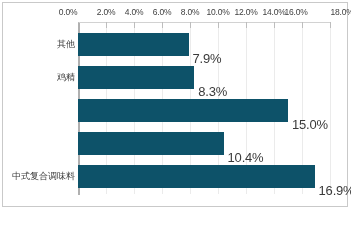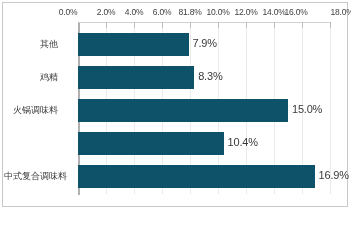--- a/index.html
+++ b/index.html
@@ -91,37 +91,37 @@
   }
   .bar {
     position: absolute;
     top: 5px;
     left: 0;
     height: 23px;
     background: #0d5269;
   }
   .bar-value {
     position: absolute;
-    top: 9px;
-    font-size: 11px;
+    top: 23px;
+    font-size: 13px;
     color: #3a3a3a;
     white-space: nowrap;
     letter-spacing: -0.2px;
   }
 
   
   .cat-label {
     position: absolute;
     right: 0;
     width: 74px;
     text-align: right;
     font-size: 9px;
     color: #3a3a3a;
     white-space: nowrap;
-    padding-right: 20px;
+    padding-right: 3px;
     box-sizing: border-box;
   }
   .cat-labels-wrap {
     position: absolute;
     left: 0;
     top: 28px;
     width: 78px;
     height: 166px;
   }
 </style>
@@ -144,21 +144,21 @@
       <div class="tick" style="left: 246px;"></div>
       <div class="tick" style="left: 274px;"></div>
       <div class="tick" style="left: 302px;"></div>
       <div class="tick" style="left: 330px;"></div>
     </div>
   <div id="tick-labels-layer">
       <div class="tick-label" style="left: 68px;">0.0%</div>
       <div class="tick-label" style="left: 106px;">2.0%</div>
       <div class="tick-label" style="left: 134px;">4.0%</div>
       <div class="tick-label" style="left: 162px;">6.0%</div>
-      <div class="tick-label" style="left: 190px;">81.8%</div>
+      <div class="tick-label" style="left: 190px;">8.0%</div>
       <div class="tick-label" style="left: 218px;">10.0%</div>
       <div class="tick-label" style="left: 246px;">12.0%</div>
       <div class="tick-label" style="left: 274px;">14.0%</div>
       <div class="tick-label" style="left: 296px;">16.0%</div>
       <div class="tick-label" style="left: 330px; margin-left: 12px;">18.0%</div>
     </div>
 
   <div class="axis-zero"></div>
 
   <div class="plot">
@@ -193,17 +193,16 @@
         <div class="bar-row" style="top: 132px;">
           <div class="bar" style="width: 236.6px; background: rgb(13, 82, 105);"></div>
           <div class="bar-value" style="left: 240.6px;">16.9%</div>
         </div>
       </div>
   </div>
 
   <div class="cat-labels-wrap" id="cat-layer">
       <div class="cat-label" style="top: 10px;">其他</div>
       <div class="cat-label" style="top: 43px;">鸡精</div>
-      <div class="cat-label" style="top: 76px;">火锅调味料</div>
       <div class="cat-label" style="top: 142px;">中式复合调味料</div>
     </div>
 
 </div>
 
 </body></html>

